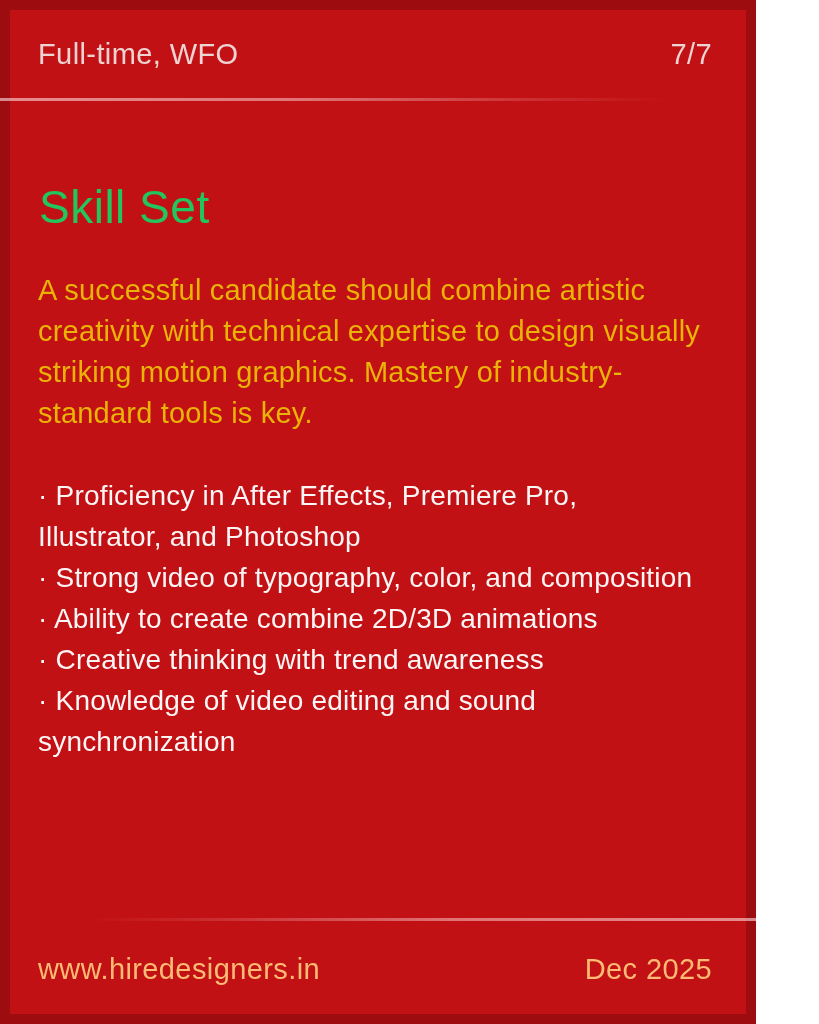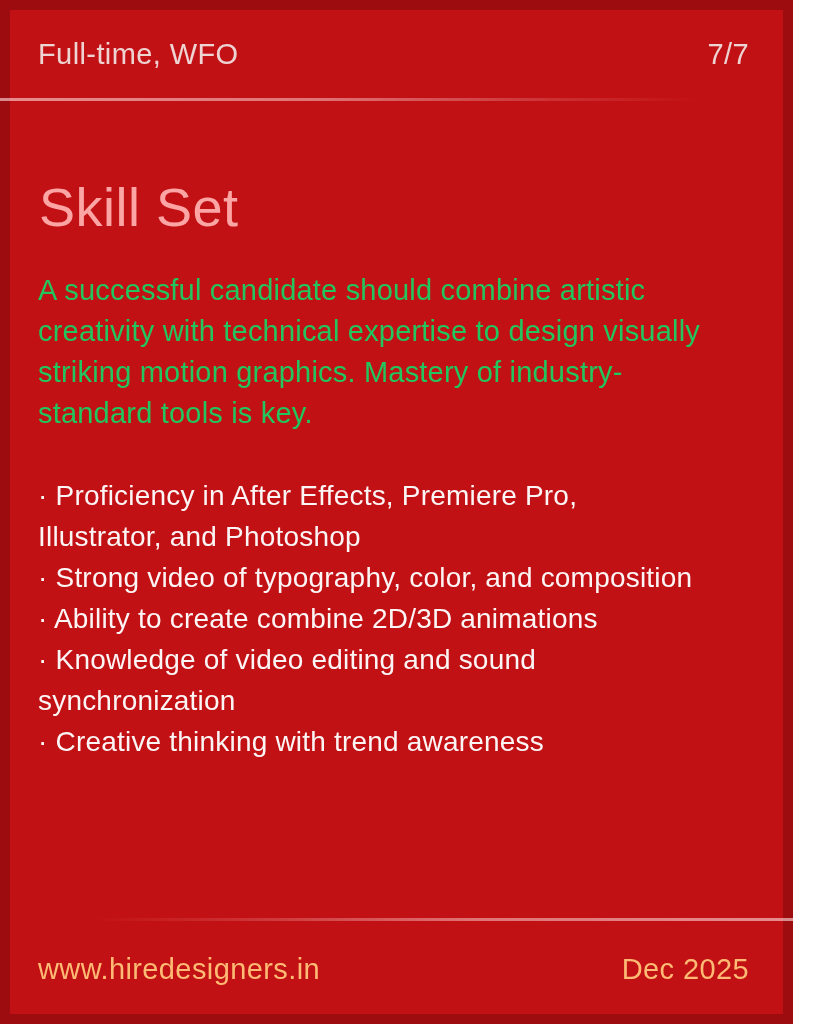--- a/index.html
+++ b/index.html
@@ -11,21 +11,20 @@
     height: 1024px;
     font-family: "Liberation Sans", sans-serif;
     -webkit-font-smoothing: antialiased;
   }
   .page {
     position: relative;
     width: 756px;
     height: 1024px;
     background: #9d0d10; 
     overflow: hidden;
-    padding-left: 37px;
   }
   .card {
     position: absolute;
     inset: 10px;
     background: #c21114; 
   }
   .header-row {
     position: absolute;
     left: 38px;
     right: 44px;
@@ -46,34 +45,34 @@
     background: linear-gradient(to right,
       rgba(255, 224, 224, 0.60) 0%,
       rgba(255, 224, 224, 0.48) 40%,
       rgba(255, 224, 224, 0.15) 70%,
       rgba(255, 224, 224, 0.0) 88%);
   }
   .page-title {
     position: absolute;
     left: 39px;
     top: 178px;
-    font-size: 54px;
+    font-size: 46px;
     line-height: 58px;
     letter-spacing: 0.5px;
-    color: #fca5a5;
+    color: #22c55e;
   }
   .intro {
     position: absolute;
     left: 38px;
     top: 270px;
     width: 665px;
     font-size: 29px;
     line-height: 41px;
     letter-spacing: 0.2px;
-    color: #22c55e;
+    color: #eab308;
   }
   .skills-list {
     position: absolute;
     left: 38px;
     top: 475px;
     width: 665px;
     font-size: 28px;
     line-height: 41px;
     letter-spacing: 0.2px;
     color: #fcf5f5;
@@ -117,22 +116,22 @@
   <div class="divider-top"></div>
 
   <div class="page-title">Skill Set</div>
 
   <div class="intro">A successful candidate should combine artistic creativity with technical expertise to design visually striking motion graphics. Mastery of industry-standard tools is key.</div>
 
   <div class="skills-list">
       <div>· Proficiency in After Effects, Premiere Pro, Illustrator, and Photoshop</div>
       <div>· Strong video of typography, color, and composition</div>
       <div>· Ability to create combine 2D/3D animations</div>
+      <div>· Creative thinking with trend awareness</div>
       <div>· Knowledge of video editing and sound synchronization</div>
-      <div>· Creative thinking with trend awareness</div>
     </div>
 
   <div class="divider-bottom"></div>
 
   <div class="footer-row">
     <span>www.hiredesigners.in</span>
     <span>Dec 2025</span>
   </div>
 </div>
 

